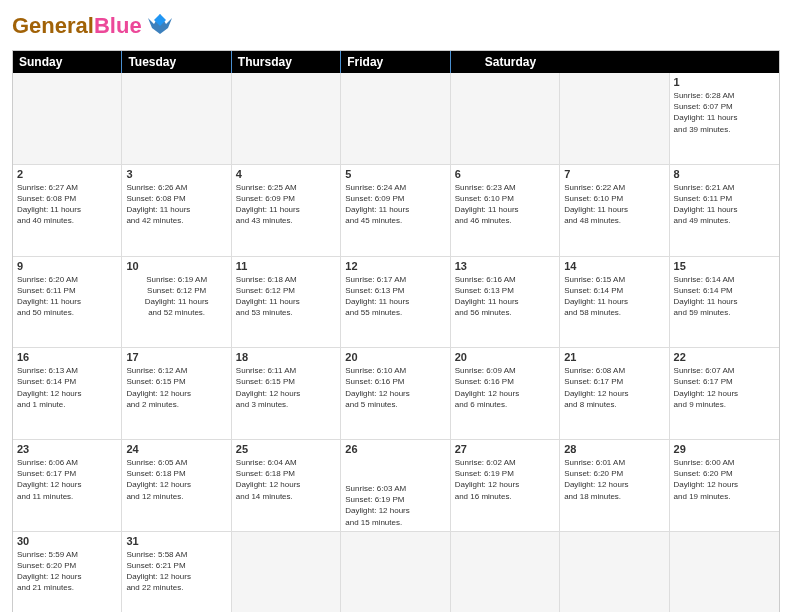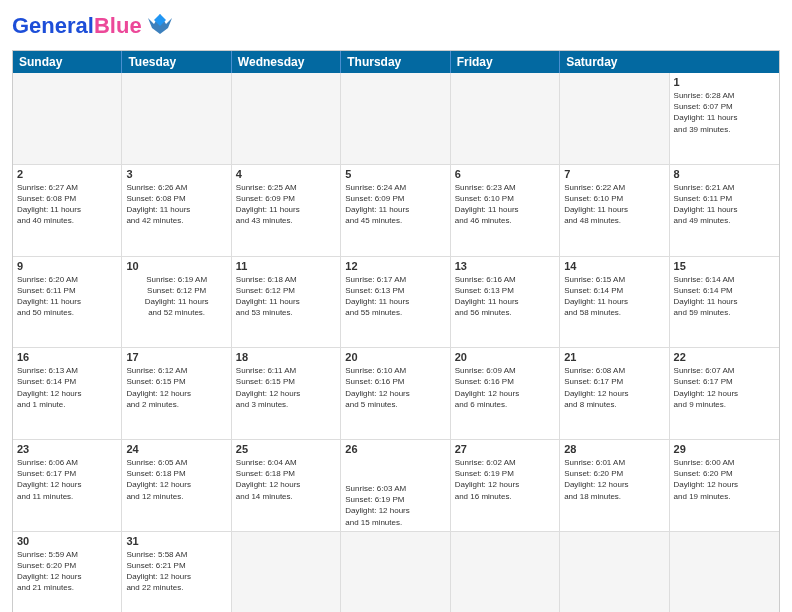--- a/index.html
+++ b/index.html
@@ -28,21 +28,21 @@
       flex-direction: column;
       align-items: flex-start;
     }
     .logo-text {
       font-size: 22px;
       color: #333;
       font-weight: normal;
       line-height: 1;
     }
     .logo-text span {
-      color: #1d4ed8;
+      color: #a16207;
       font-weight: bold;
     }
     .title-block {
       text-align: right;
     }
     .month-title {
       font-size: 32px;
       color: #333;
       font-weight: normal;
       line-height: 1.1;
@@ -53,31 +53,31 @@
     }
     .calendar {
       flex: 1;
       display: flex;
       flex-direction: column;
       border: 1px solid #ccc;
     }
     .day-headers {
       display: grid;
       grid-template-columns: repeat(7, 1fr);
-      background: #0369a1;
+      background: #000000;
     }
     .day-header {
       color: #fff;
       font-size: 12px;
       font-weight: bold;
       padding: 4px 6px;
       text-align: left;
       border-right: 1px solid #4a8fd0;
     }
-    .day-header:last-child { border-right: none; }
+    .day-header:last-child { border-right: none; margin-left: 28px; }
     .calendar-grid {
       flex: 1;
       display: grid;
       grid-template-columns: repeat(7, 1fr);
       grid-template-rows: repeat(6, 1fr);
     }
     .cell {
       border-right: 1px solid #ddd;
       border-bottom: 1px solid #ddd;
       padding: 3px 4px;
@@ -123,21 +123,20 @@
     <div class="title-block">
       <div class="month-title"></div>
       <div class="subtitle"></div>
     </div>
   </div>
 
   <div class="calendar">
     <div class="day-headers">
     <div class="day-header">Sunday</div>
         <div class="day-header">Tuesday</div>
-        <div class="day-header">Wednesday</div>
         <div class="day-header">Thursday</div>
         <div class="day-header">Friday</div>
         <div class="day-header">Saturday</div>
       </div>
     <div class="calendar-grid">
     <div class="cell empty"></div>
         <div class="cell empty"></div>
         <div class="cell empty"></div>
         <div class="cell empty"></div>
         <div class="cell empty"></div>

